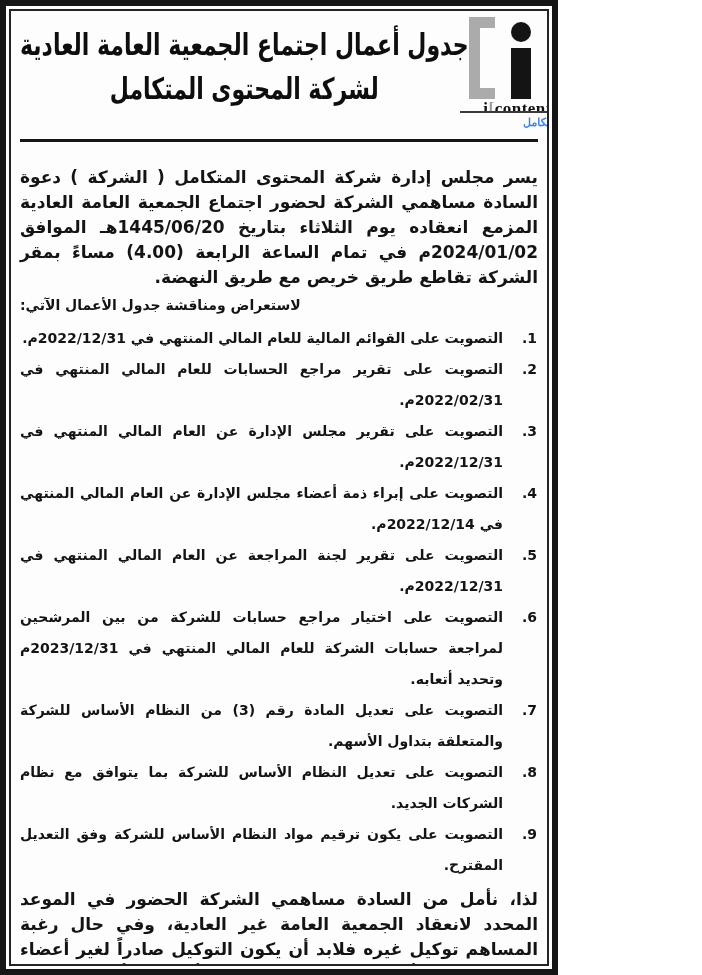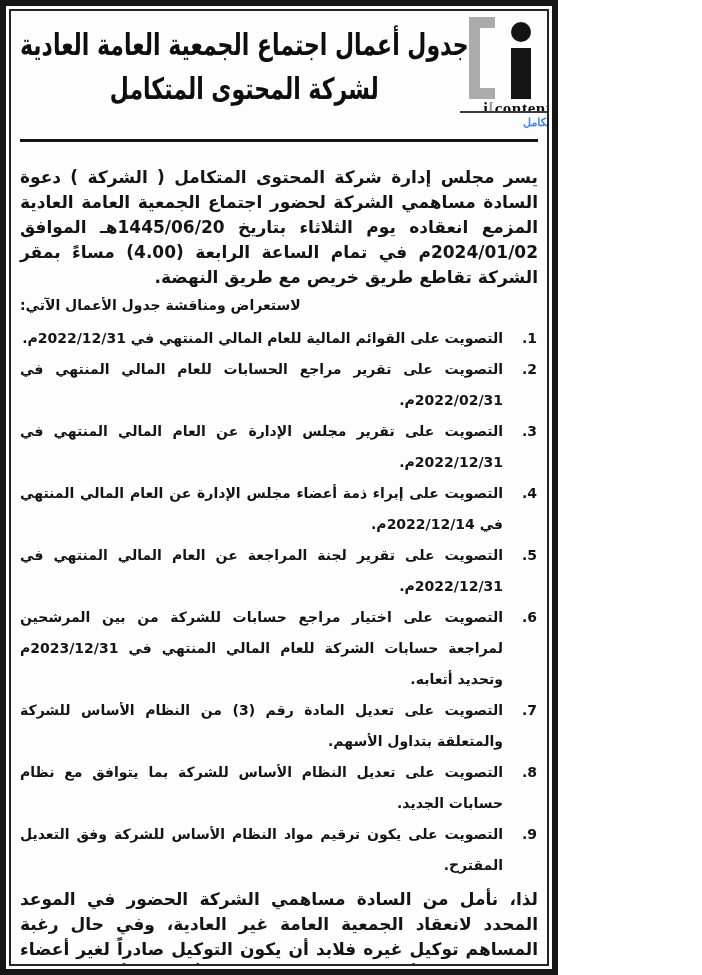--- a/index.html
+++ b/index.html
@@ -202,21 +202,21 @@
       <p class="intro-tail">لاستعراض ومناقشة جدول الأعمال الآتي:</p>
 
       <ol class="agenda">
         <li>التصويت على القوائم المالية للعام المالي المنتهي في 2022/12/31م.</li>
         <li>التصويت على تقرير مراجع الحسابات للعام المالي المنتهي في 2022/02/31م.</li>
         <li>التصويت على تقرير مجلس الإدارة عن العام المالي المنتهي في 2022/12/31م.</li>
         <li>التصويت على إبراء ذمة أعضاء مجلس الإدارة عن العام المالي المنتهي في 2022/12/14م.</li>
         <li>التصويت على تقرير لجنة المراجعة عن العام المالي المنتهي في 2022/12/31م.</li>
         <li>التصويت على اختيار مراجع حسابات للشركة من بين المرشحين لمراجعة حسابات الشركة للعام المالي المنتهي في 2023/12/31م وتحديد أتعابه.</li>
         <li>التصويت على تعديل المادة رقم (3) من النظام الأساس للشركة والمتعلقة بتداول الأسهم.</li>
-        <li>التصويت على تعديل النظام الأساس للشركة بما يتوافق مع نظام حسابات الجديد.</li>
+        <li>التصويت على تعديل النظام الأساس للشركة بما يتوافق مع نظام الشركات الجديد.</li>
         <li>التصويت على يكون ترقيم مواد النظام الأساس للشركة وفق التعديل المقترح.</li>
       </ol>
 
       <p class="closing">لذا، نأمل من السادة مساهمي الشركة الحضور في الموعد المحدد لانعقاد الجمعية العامة غير العادية، وفي حال رغبة المساهم توكيل غيره فلابد أن يكون التوكيل صادراً لغير أعضاء مجلس الإدارة أو موظفي الشركة. على أن يصل أصل التوكيل إلى مقر الشركة قبل موعد الاجتماع بـ(3) ثلاثة أيام على الأقل. مع مراعاة أن النصاب اللازم لانعقاد اجتماع الجمعية العامة غير العادية هو حضور من يمثلون نصف رأسمال، استناداً لما نصت عليه المادة الثالثة والثلاثون من النظام الأساس للشركة.</p>
 
     </main>
 
   </div>
 </div>
 

